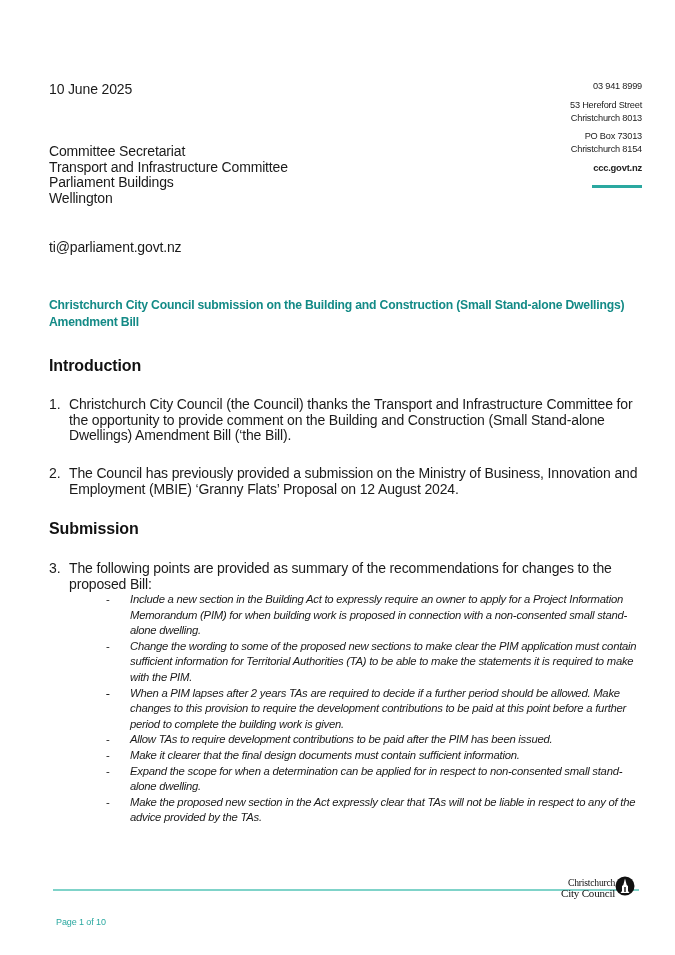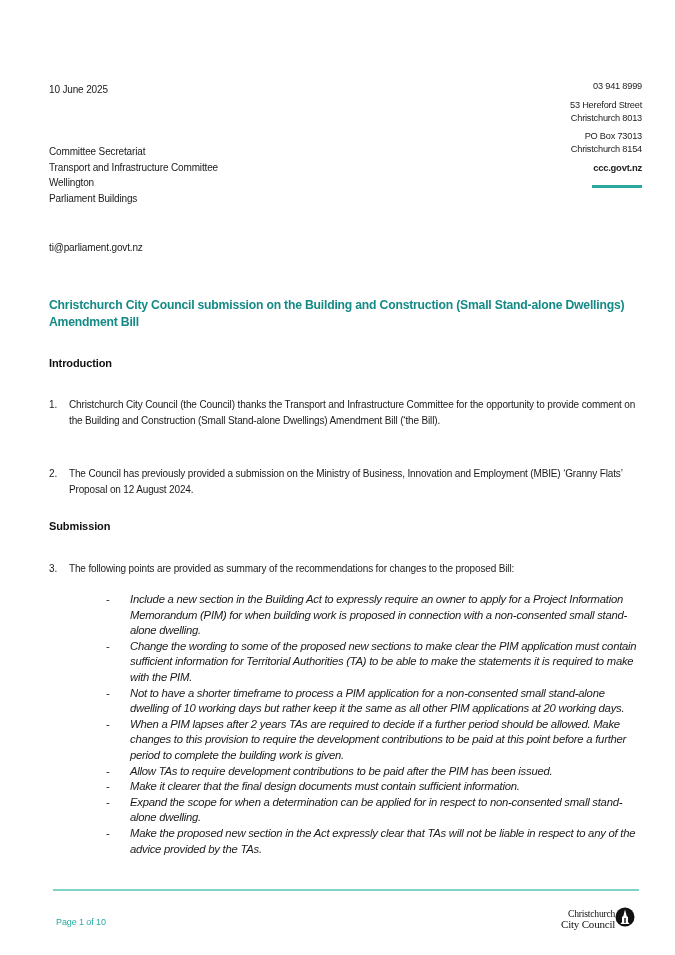--- a/index.html
+++ b/index.html
@@ -1,63 +1,63 @@
 <!DOCTYPE html>
 <html><head>
   <meta charset="utf-8">
   <style>
     html, body { margin: 0; padding: 0; background: #ffffff; }
     body {
       width: 675px; height: 955px; position: relative; overflow: hidden;
       font-family: "Liberation Sans", sans-serif; color: #1a1a1a;
     }
     .abs { position: absolute; }
-    .body-text { font-size: 10px; line-height: 15.6px; letter-spacing: -0.15px; }
+    .body-text { font-size: 14px; line-height: 15.6px; letter-spacing: -0.15px; }
     .date { left: 49px; top: 82px; }
     .addr { left: 49px; top: 144px; }
     .addr div { white-space: nowrap; }
     .email { left: 49px; top: 240px; text-align: center; }
 
     .contact { right: 33px; top: 80px; text-align: right; font-size: 9.2px; line-height: 12.8px; letter-spacing: -0.2px; color: #222; }
     .contact .grp { margin-bottom: 6px; }
     .contact .web { font-weight: bold; font-size: 9.4px; margin-top: 4px; }
     .contact .rule { position: absolute; right: 0; top: 105px; width: 50px; height: 3px; background: #2aa8a0; }
 
     .title { left: 49px; top: 297px; width: 590px; color: #138a86; font-weight: bold; font-size: 12.2px; line-height: 17px; letter-spacing: -0.2px; }
-    .h2 { left: 49px; font-weight: bold; font-size: 11px; letter-spacing: -0.1px; color: #111; }
+    .h2 { left: 49px; font-weight: bold; font-size: 16px; letter-spacing: -0.1px; color: #111; }
     .h-intro { top: 357px; }
     .h-sub { top: 520px; }
 
     .para { left: 49px; width: 600px; }
     .para .num { position: absolute; left: 0; top: 0; }
     .para .txt { margin-left: 20px; }
     .p1 { top: 397px; }
     .p2 { top: 466px; }
     .p3 { top: 561px; }
 
     .bullets { left: 106px; top: 592px; width: 540px; font-style: italic; font-size: 11.3px; line-height: 15.6px; letter-spacing: -0.25px; }
     .bullet { position: relative; padding-left: 24px; }
     .bullet .dash { position: absolute; left: 0; top: 0; font-style: normal; }
 
     .footer-rule { left: 53px; top: 889px; width: 586px; height: 1.5px; background: #7fd3c9; }
     .page-num { left: 56px; top: 917px; font-size: 9px; color: #2aa8a0; letter-spacing: -0.1px; }
-    .logo { left: 561px; top: 907px; display: flex; align-items: center; gap: 0; }
+    .logo { left: 561px; top: 876px; display: flex; align-items: center; gap: 0; }
     .logo-text { font-family: "Liberation Serif", serif; text-align: right; font-size: 9.6px; line-height: 10px; color: #111; letter-spacing: -0.2px; }
     .logo-text .l2 { font-size: 11px; }
   </style>
 </head>
 <body>
 
 <div class="abs body-text date">10 June 2025</div>
 
 <div class="abs body-text addr">
   <div>Committee Secretariat</div>
   <div>Transport and Infrastructure Committee</div>
+  <div>Parliament Buildings</div>
   <div>Wellington</div>
-  <div>Parliament Buildings</div>
 </div>
 
 <div class="abs body-text email">ti@parliament.govt.nz</div>
 
 <div class="abs contact">
   <div class="grp">03 941 8999</div>
   <div class="grp">
     <div>53 Hereford Street</div>
     <div>Christchurch 8013</div>
   </div>
@@ -94,21 +94,20 @@
   <div class="bullet">
     <span class="dash">-</span>
     <span>Include a new section in the Building Act to expressly require an owner to apply for a Project Information Memorandum (PIM) for when building work is proposed in connection with a non-consented small stand-alone dwelling.</span>
   </div>
   <div class="bullet">
     <span class="dash">-</span>
     <span>Change the wording to some of the proposed new sections to make clear the PIM application must contain sufficient information for Territorial Authorities (TA) to be able to make the statements it is required to make with the PIM.</span>
   </div>
   <div class="bullet">
     <span class="dash">-</span>
-    <span>Not to have a shorter timeframe to process a PIM application for a non-consented small stand-alone dwelling of 10 working days but rather keep it the same as all other PIM applications at 20 working days.</span>
   </div>
   <div class="bullet">
     <span class="dash">-</span>
     <span>When a PIM lapses after 2 years TAs are required to decide if a further period should be allowed. Make changes to this provision to require the development contributions to be paid at this point before a further period to complete the building work is given.</span>
   </div>
   <div class="bullet">
     <span class="dash">-</span>
     <span>Allow TAs to require development contributions to be paid after the PIM has been issued.</span>
   </div>
   <div class="bullet">

